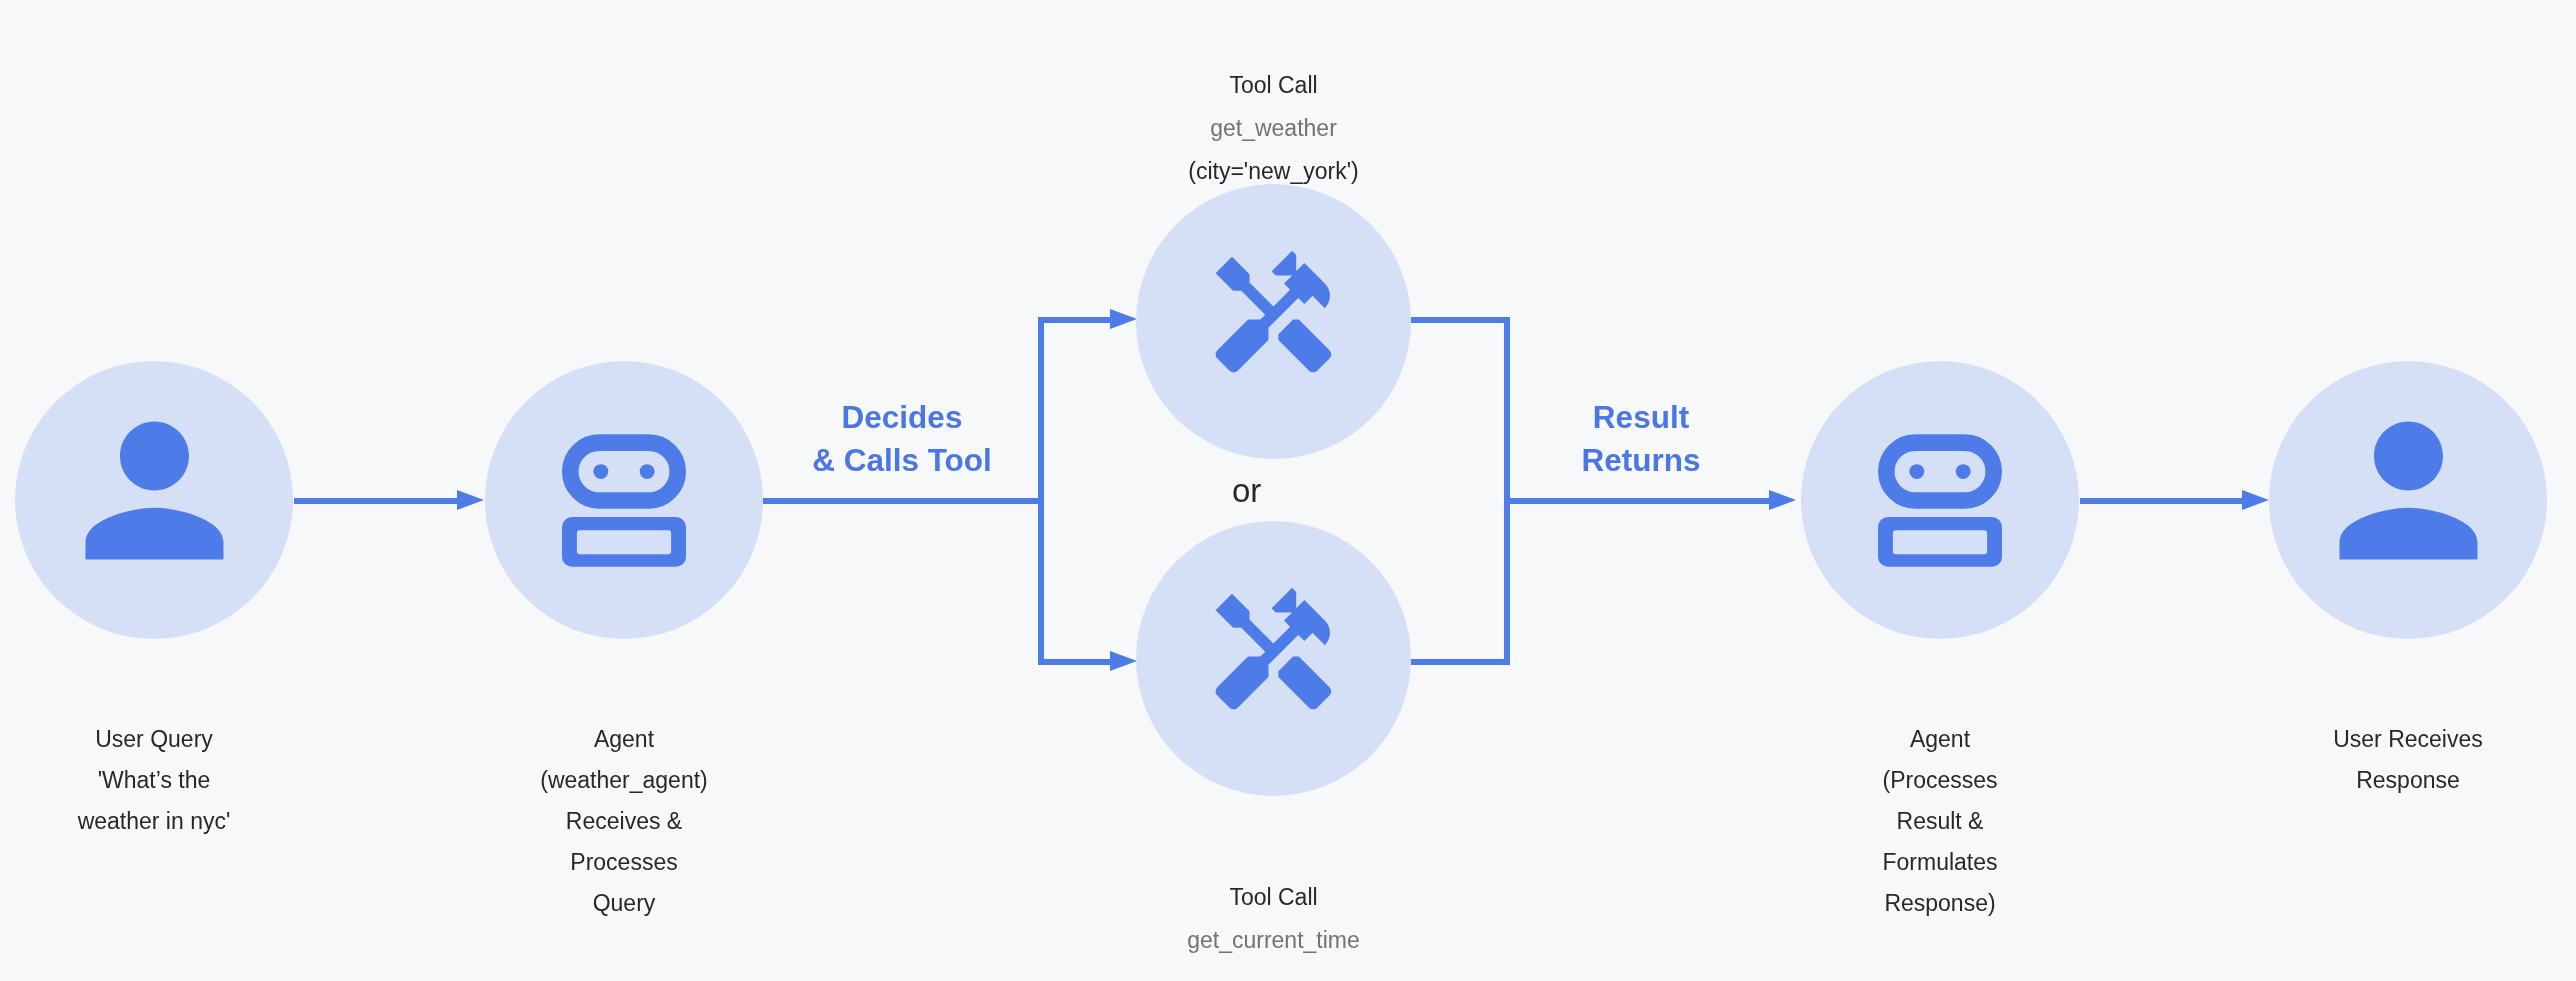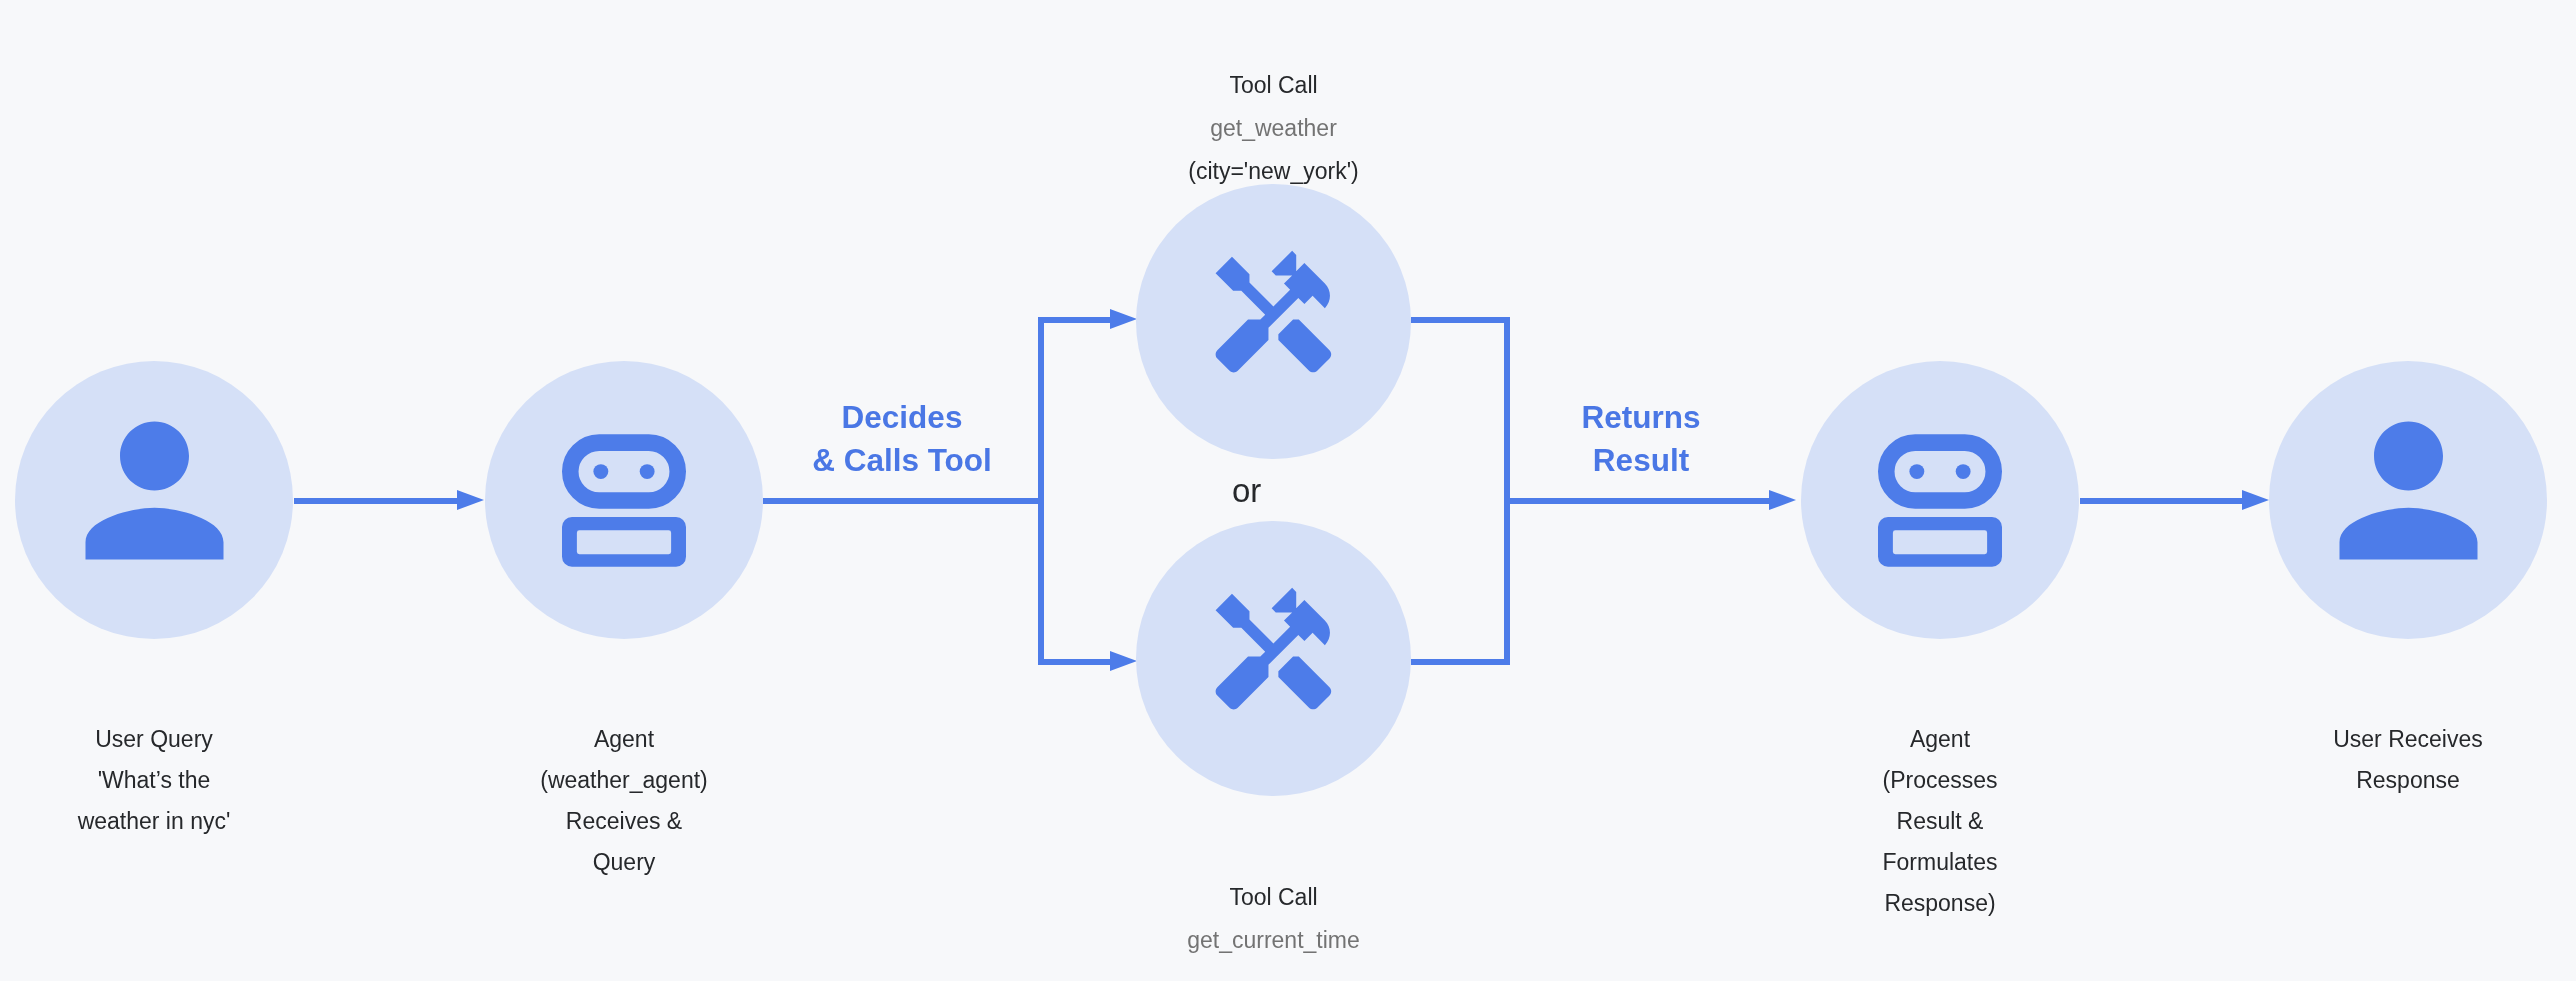--- a/index.html
+++ b/index.html
@@ -96,20 +96,21 @@
   <div class="label" style="left:-53px;top:675px;width:414px;">
     <div>User Query</div>
     <div>'What’s the</div>
     <div>weather in nyc'</div>
   </div>
 
   <div class="label" style="left:417px;top:675px;width:414px;">
     <div>Agent</div>
     <div>(weather_agent)</div>
     <div>Receives &amp;</div>
+    <div>Processes</div>
     <div>Query</div>
   </div>
 
   <div class="label tool-label" style="left:1025px;top:20px;width:497px;">
     <div>Tool Call</div>
     <div class="blue-name">get_weather</div>
     <div>(city='new_york')</div>
   </div>
 
   <div class="label tool-label" style="left:1025px;top:832px;width:497px;">
@@ -129,20 +130,20 @@
     <div>User Receives</div>
     <div>Response</div>
   </div>
 
   <div class="edge-label" style="left:736px;top:396px;width:332px;">
     <div>Decides</div>
     <div>&amp; Calls Tool</div>
   </div>
 
   <div class="edge-label" style="left:1475px;top:396px;width:332px;">
+    <div>Result</div>
     <div>Returns</div>
-    <div>Result</div>
   </div>
 
   <div class="or-label" style="left:1232px;top:471px;width:83px;">or</div>
 
 </div>
 
 
 </body></html>

